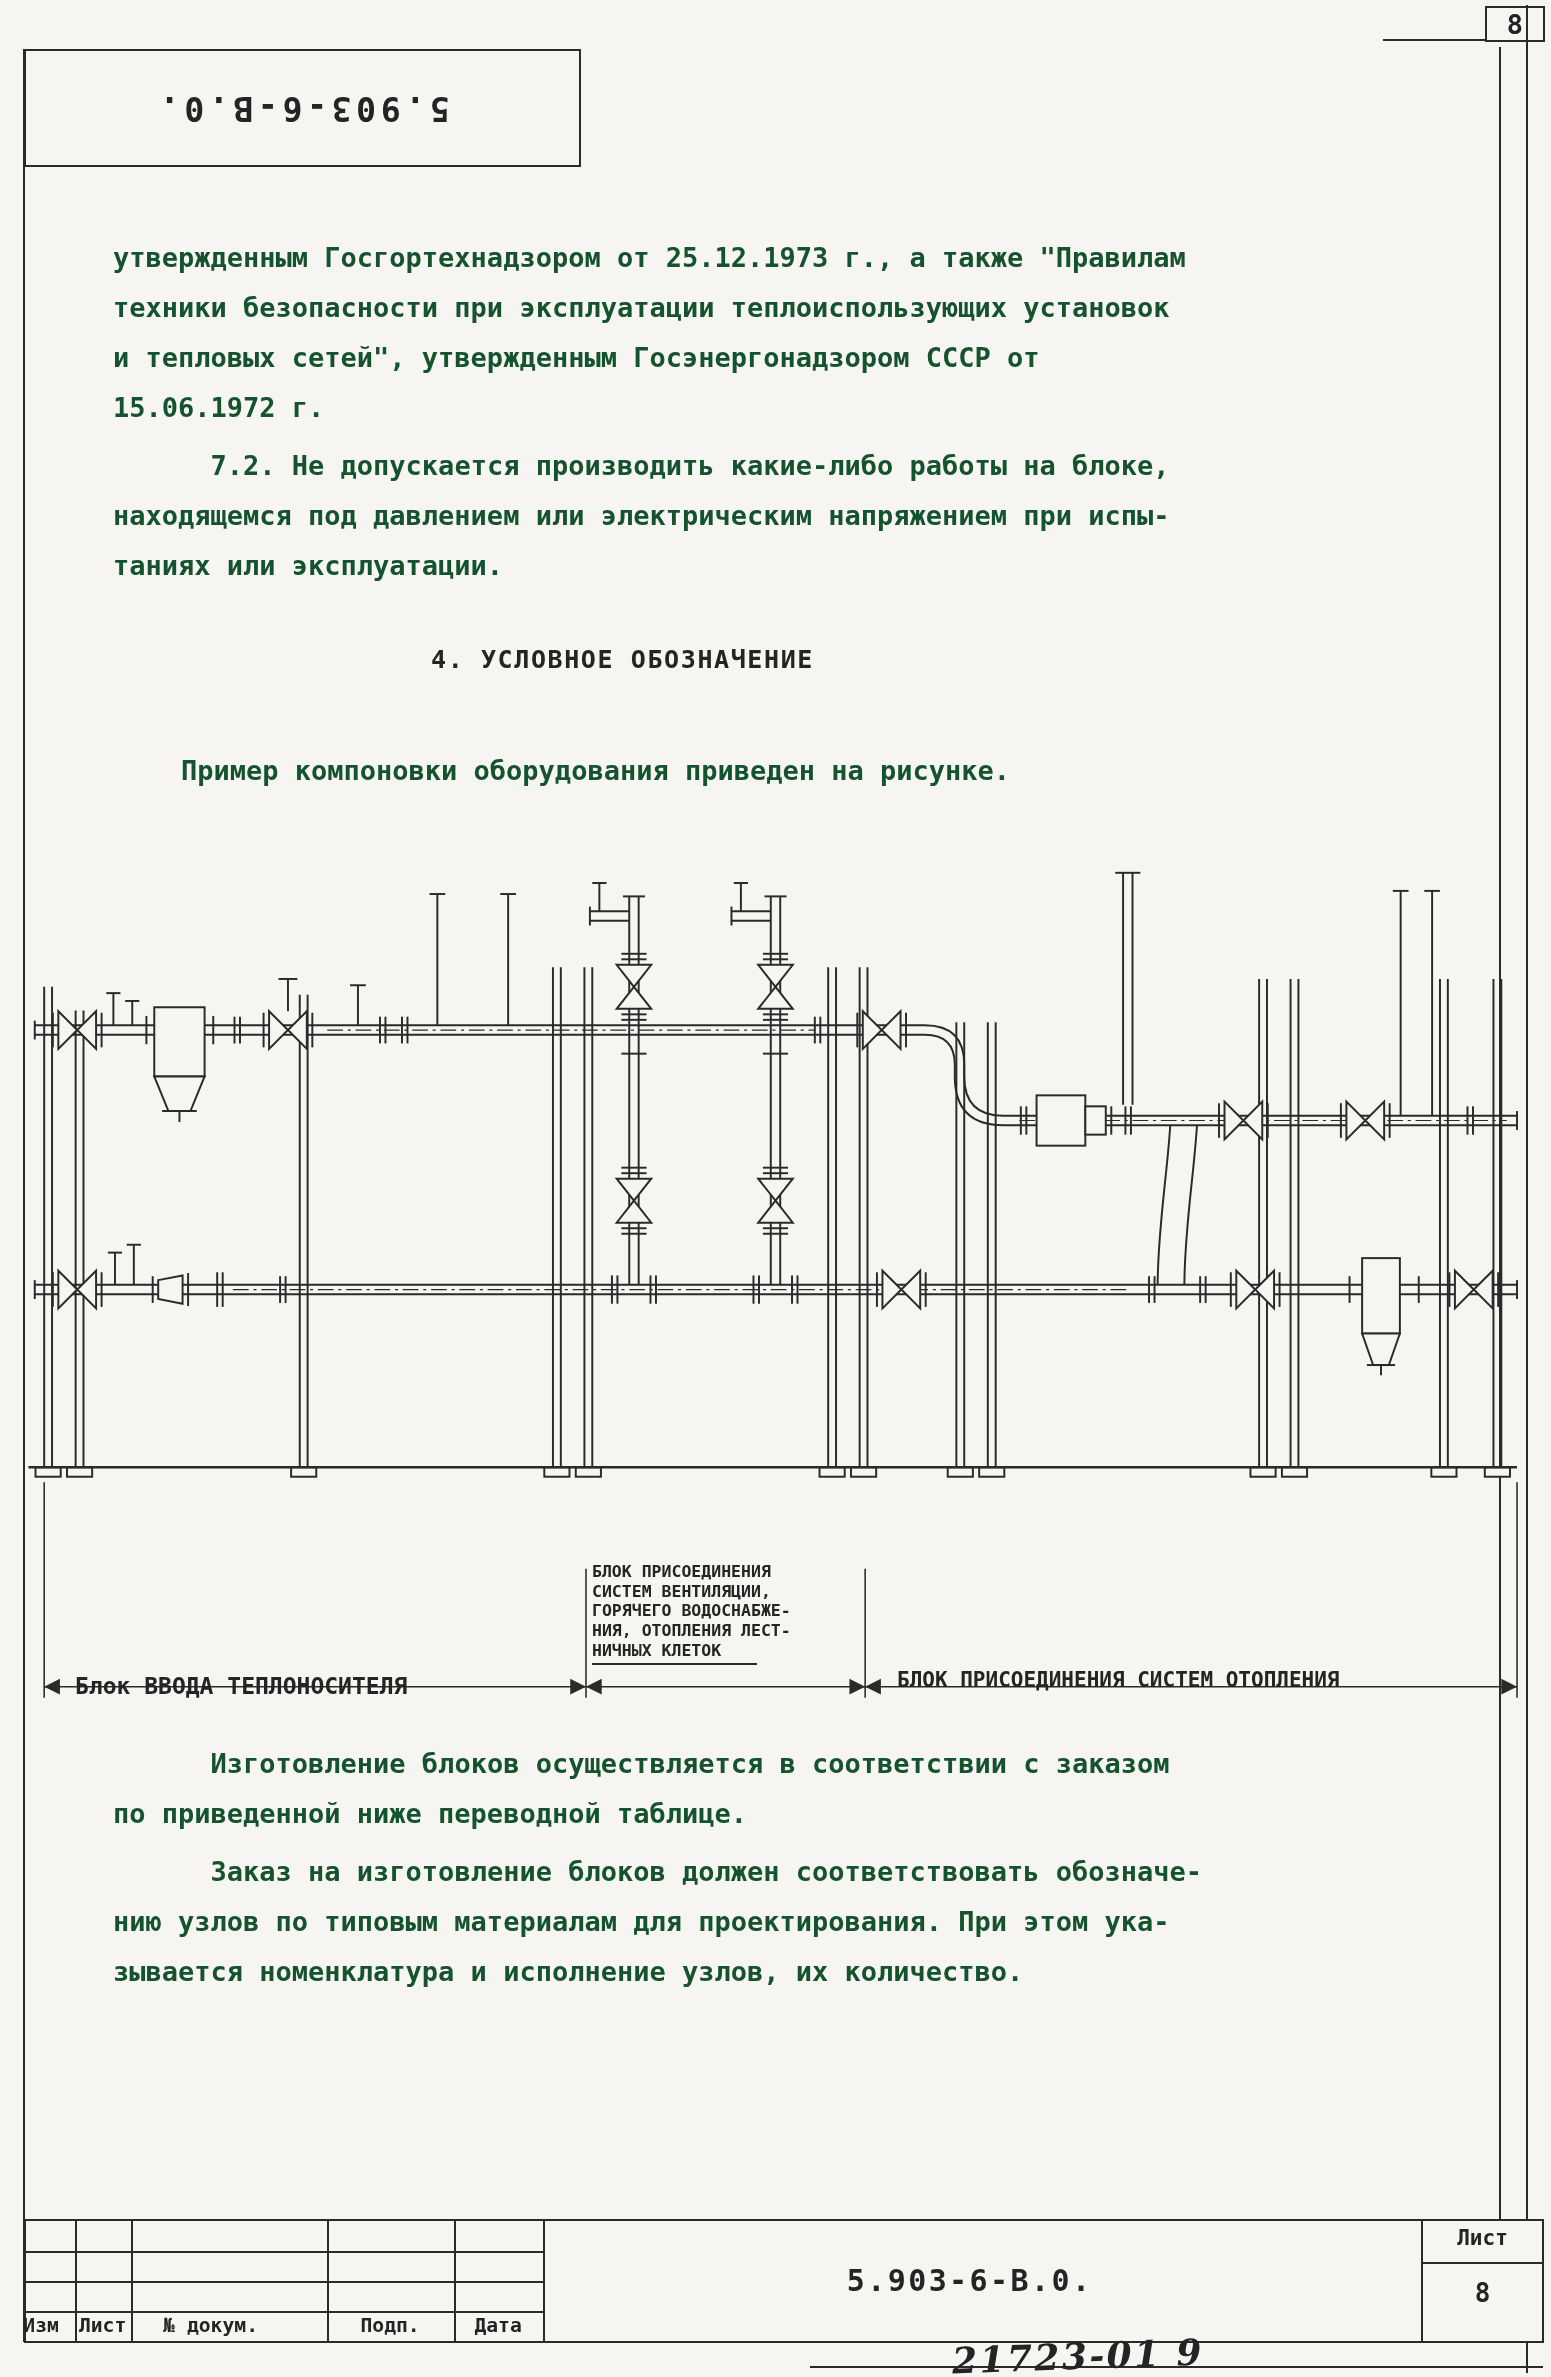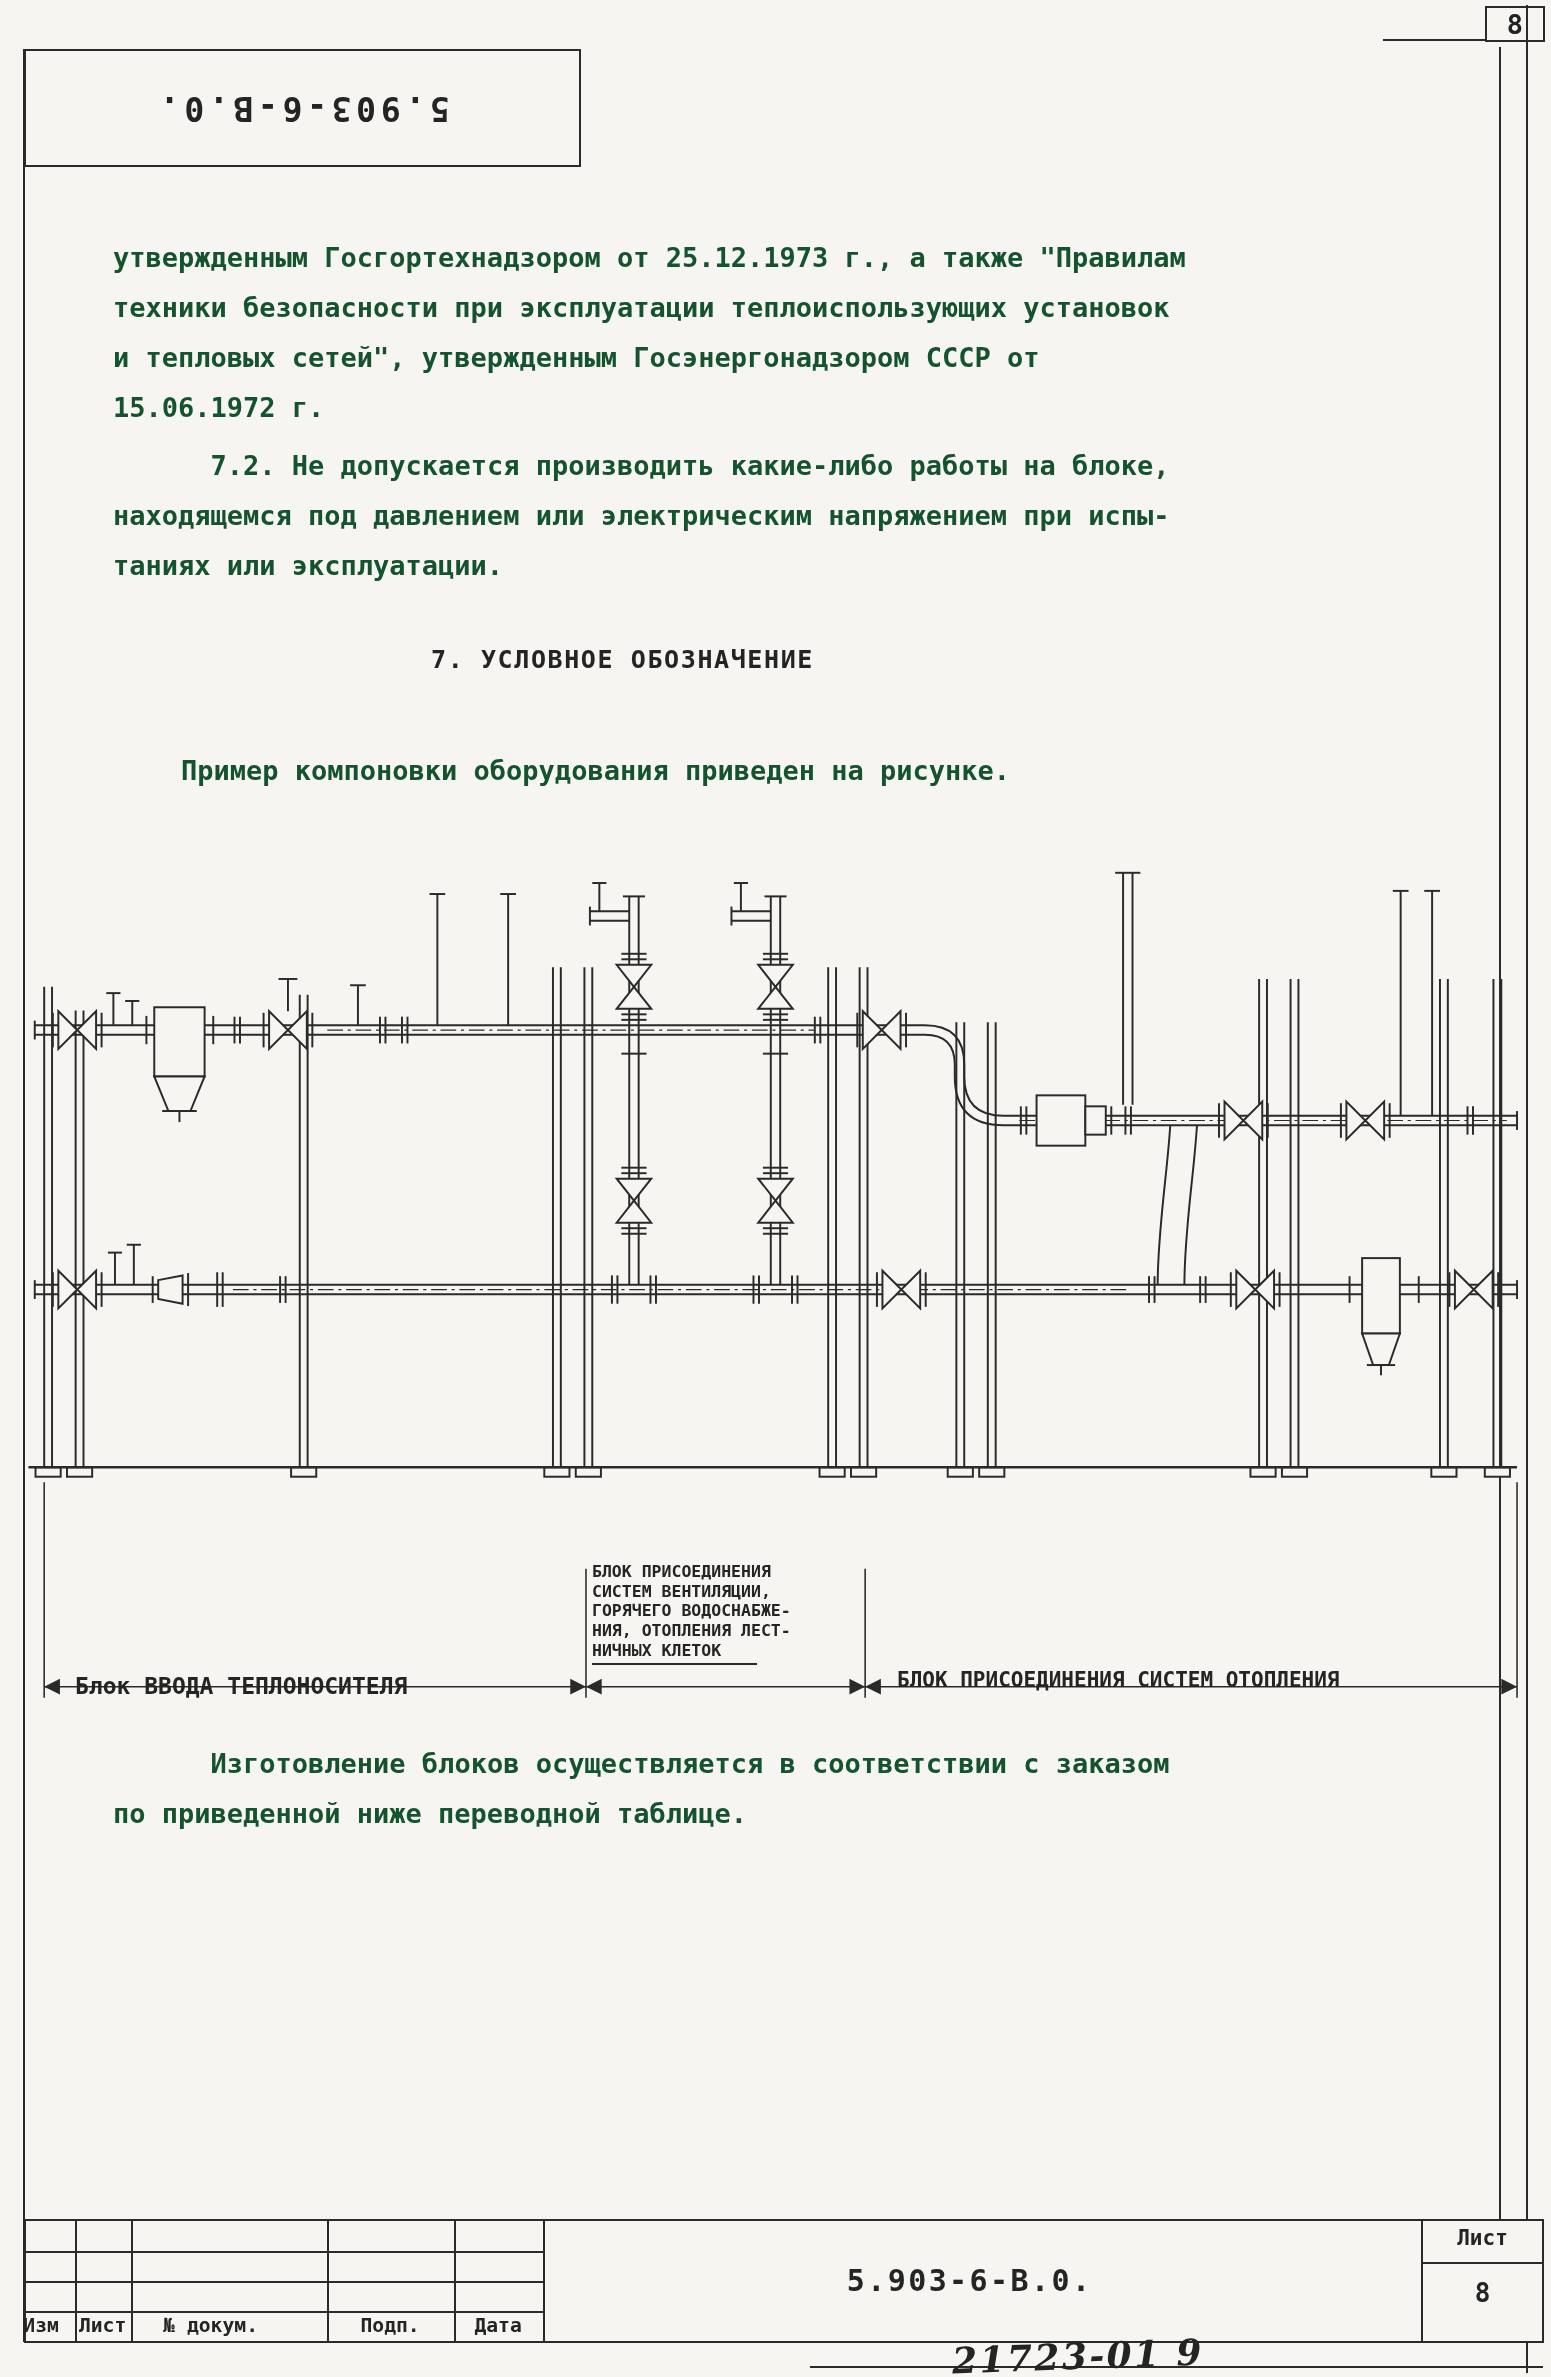--- a/index.html
+++ b/index.html
@@ -114,21 +114,21 @@
     <div class="code">5.903-6-В.0.</div>
   </div>
 
   <div class="para" style="left:93px;top:233px;width:1353px;">утвержденным Госгортехнадзором от 25.12.1973 г., а также "Правилам
 техники безопасности при эксплуатации теплоиспользующих установок
 и тепловых сетей", утвержденным Госэнергонадзором СССР от
 15.06.1972 г.</div>
   <div class="para" style="left:93px;top:441px;width:1353px;">      7.2. Не допускается производить какие-либо работы на блоке,
 находящемся под давлением или электрическим напряжением при испы-
 таниях или эксплуатации.</div>
-  <div class="heading" style="left:431px;top:644px;">7. УСЛОВНОЕ ОБОЗНАЧЕНИЕ</div>
+  <div class="heading" style="left:431px;top:644px;">4. УСЛОВНОЕ ОБОЗНАЧЕНИЕ</div>
   <div class="para" style="left:161px;top:746px;width:1337px;">Пример компоновки оборудования приведен на рисунке.</div>
 
   <svg width="1495" height="865" viewBox="0 0 1900 1100" style="position:absolute;left:28px;top:861px;" fill="none" stroke="#2a2a2a" stroke-width="2.5">
     <defs>
       <marker id="arw" viewBox="0 0 12 12" refX="11" refY="6" markerWidth="12" markerHeight="12" orient="auto-start-reverse">
         <path d="M1,1 L11,6 L1,11 Z" fill="#2a2a2a" stroke="none"></path>
       </marker>
     </defs>
 
     <g>
@@ -393,20 +393,23 @@
   <div class="figlabel-small" style="left:592px;top:1562px;width:267px;">БЛОК ПРИСОЕДИНЕНИЯ
 СИСТЕМ ВЕНТИЛЯЦИИ,
 ГОРЯЧЕГО ВОДОСНАБЖЕ-
 НИЯ, ОТОПЛЕНИЯ ЛЕСТ-
 НИЧНЫХ КЛЕТОК</div>
   <div class="hline" style="left:592px;top:1663px;width:165px;height:1.6px;"></div>
   <div class="figlabel" style="left:897px;top:1627px;font-size:21px;margin-top:39px;">БЛОК ПРИСОЕДИНЕНИЯ СИСТЕМ ОТОПЛЕНИЯ</div>
 
   <div class="para" style="left:93px;top:1739px;width:1353px;">      Изготовление блоков осуществляется в соответствии с заказом
 по приведенной ниже переводной таблице.</div>
+  <div class="para" style="left:93px;top:1847px;width:1353px;">      Заказ на изготовление блоков должен соответствовать обозначе-
+нию узлов по типовым материалам для проектирования. При этом ука-
+зывается номенклатура и исполнение узлов, их количество.</div>
 
   <div class="tb">
     <div class="v" style="left:49px;"></div>
     <div class="v" style="left:105px;"></div>
     <div class="v" style="left:301px;"></div>
     <div class="v" style="left:428px;"></div>
     <div class="v" style="left:517px;"></div>
     <div class="h" style="top:30px;"></div>
     <div class="h" style="top:60px;"></div>
     <div class="h" style="top:90px;"></div>

